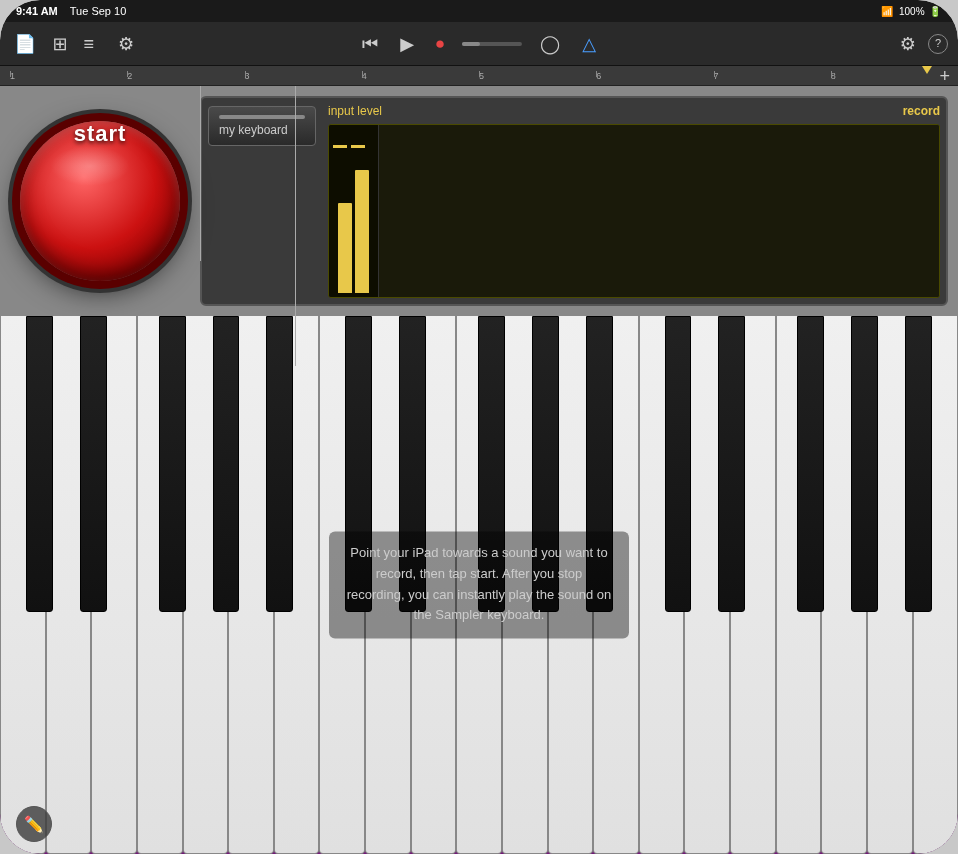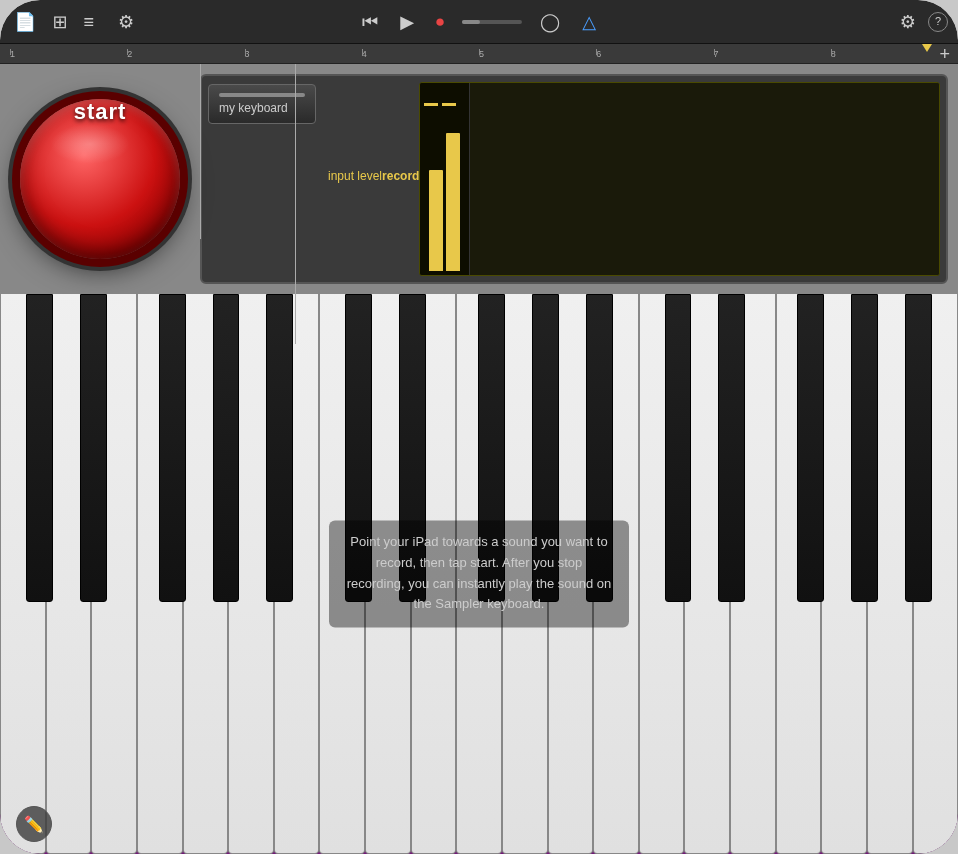--- a/index.html
+++ b/index.html
@@ -259,20 +259,21 @@
       width: 100%;
       height: 4px;
       background: #e8c84a;
       border-radius: 2px;
       margin-bottom: 4px;
     }
 
     
     .input-section {
       display: flex;
+      flex-direction: column;
       flex: 1;
       padding: 6px;
     }
 
     .input-header {
       display: flex;
       justify-content: space-between;
       align-items: center;
       margin-bottom: 6px;
     }
@@ -443,20 +444,31 @@
       color: #ccc;
       font-size: 18px;
       cursor: pointer;
     }
   </style>
 </head>
 <body>
 
 <div class="ipad-frame">
 
+  <div class="status-bar">
+    <div style="display:flex; align-items:center; gap:6px;">
+      <span class="status-time">9:41 AM</span>
+      <span class="status-date">Tue Sep 10</span>
+    </div>
+    <div class="status-right">
+      <span>📶</span>
+      <span>100%</span>
+      <span>🔋</span>
+    </div>
+  </div>
 
   <div class="toolbar" style="position:relative;">
     <div class="toolbar-left">
       <button class="tb-btn">
         <span>📄</span>
       </button>
       <button class="tb-btn">
         <span>⊞</span>
       </button>
       <button class="tb-btn">

